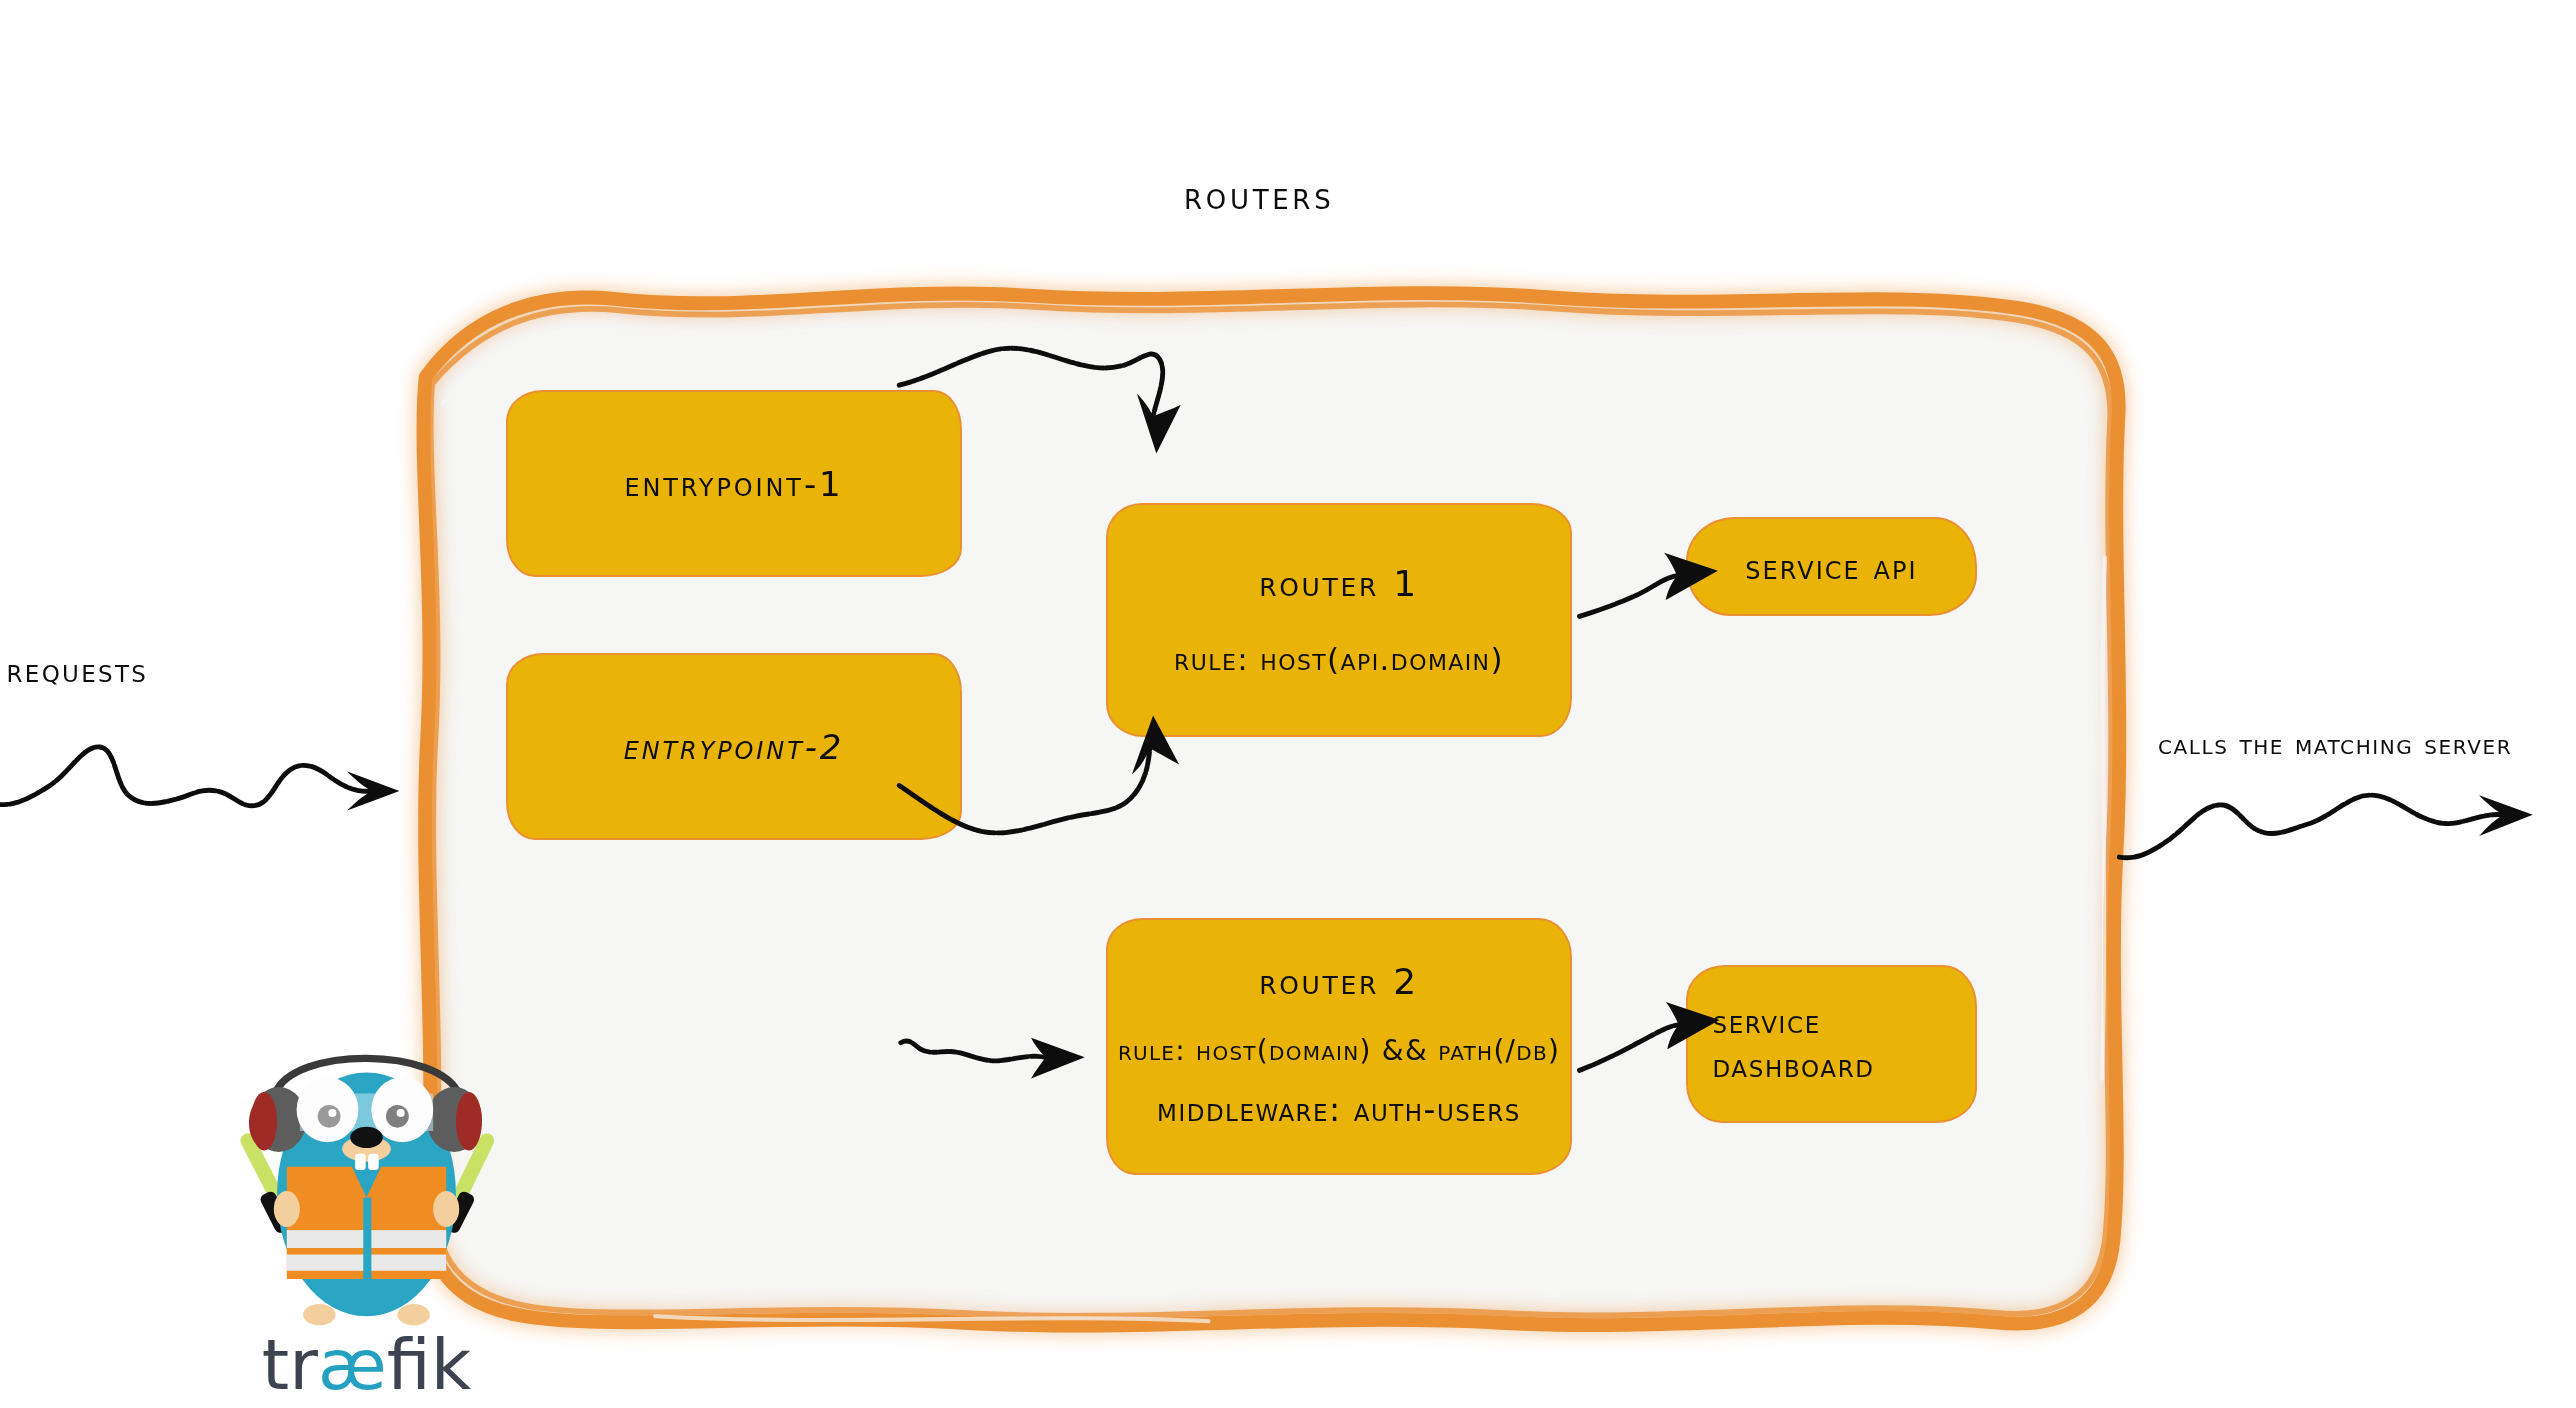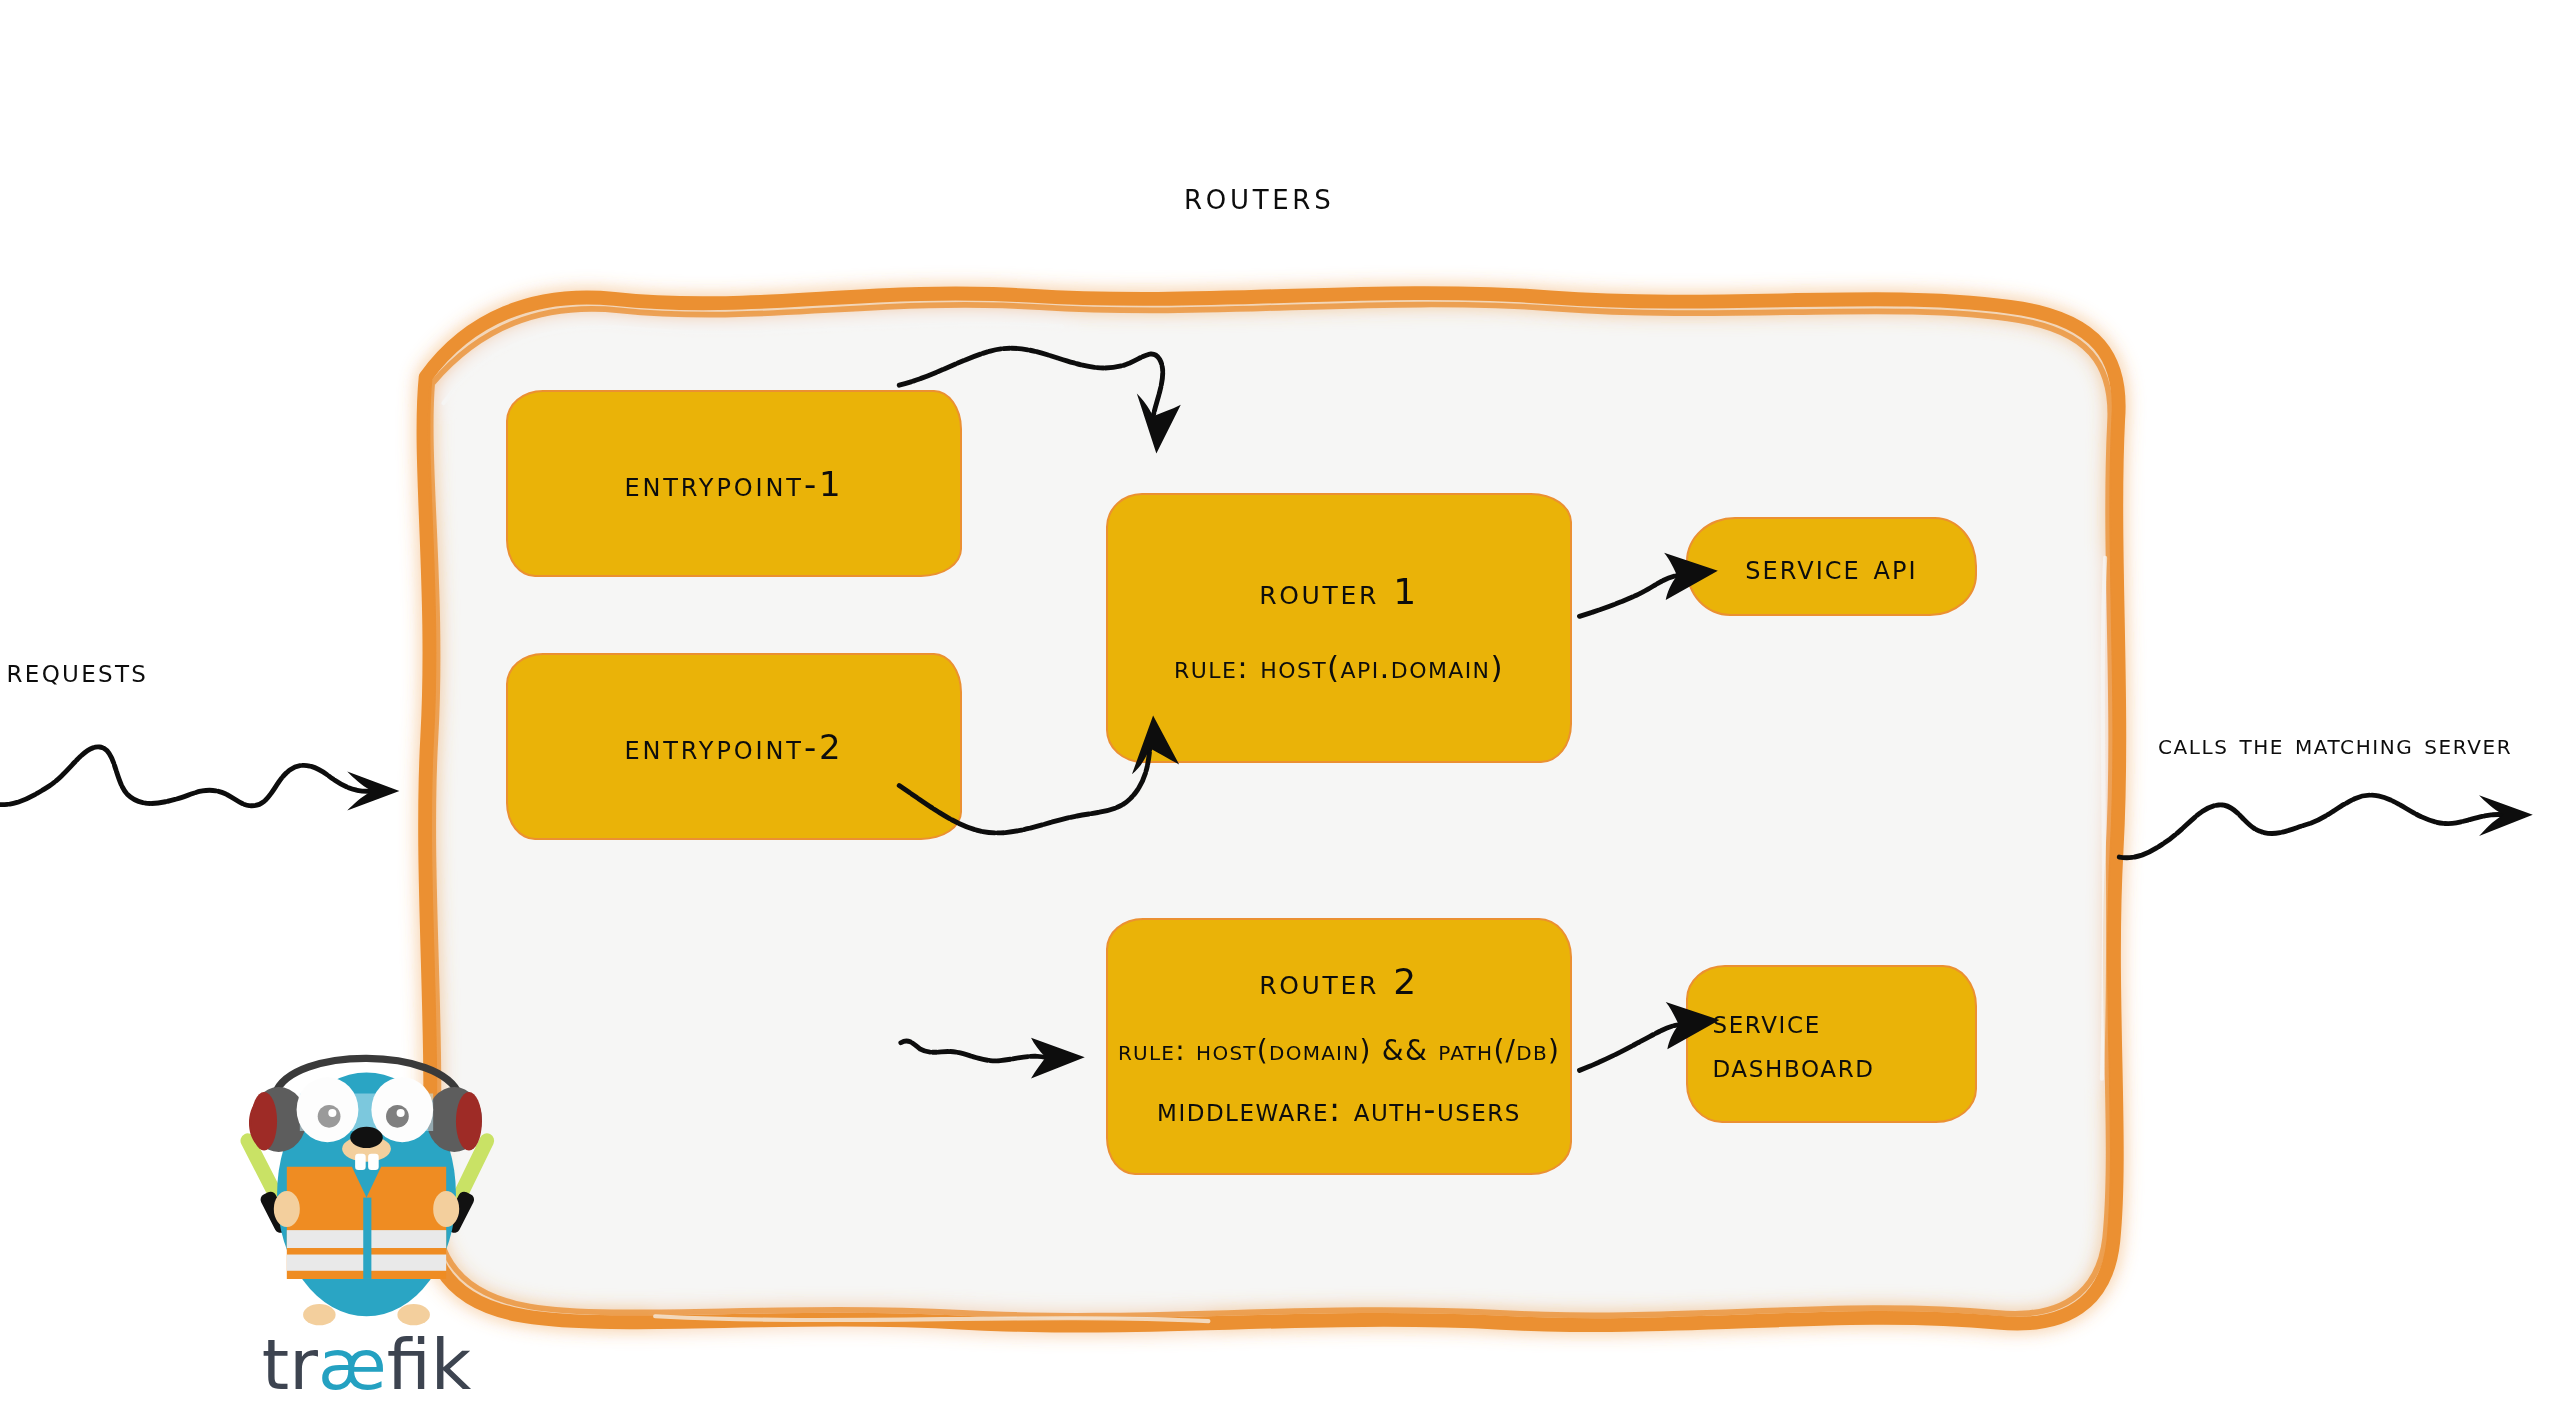--- a/index.html
+++ b/index.html
@@ -41,24 +41,24 @@
     background:#eab308;
     border:2.4px solid #eb9032;
     display:flex; flex-direction:column;
     align-items:center; justify-content:center;
   }
 
   .ep      { width:456px; height:187px; border-radius:37px 28px 41px 29px / 31px 39px 28px 37px; }
   .ep .lbl { font-size:34px; letter-spacing:.085em; }
 
   #ep1 { left:95px; top:109px; }
-  #ep2 { left:95px; top:372px; }
+  #ep2 { left:95px; top:372px;font-style:italic; }
   #ep3 { left:95px; top:638px; }
 
-  #router1 { left:695px; top:212px; width:466px; height:270px;
+  #router1 { left:695px; top:222px; width:466px; height:234px;
              border-radius:36px 41px 31px 37px / 34px 29px 39px 33px; }
   #router2 { left:695px; top:637px; width:466px; height:257px;
              border-radius:37px 33px 41px 29px / 31px 39px 33px 37px;gap:20px; }
 
   .r-title { font-size:36px; letter-spacing:.075em; }
   .r-line  { font-size:31px; letter-spacing:.045em; }
   #router1 .r-title { margin-bottom:37px; }
   #router2 .r-title { margin-bottom:11.4px; }
   #router2 .r-line  { line-height:1.30; }
   #r2-rule { font-size:28px; }

